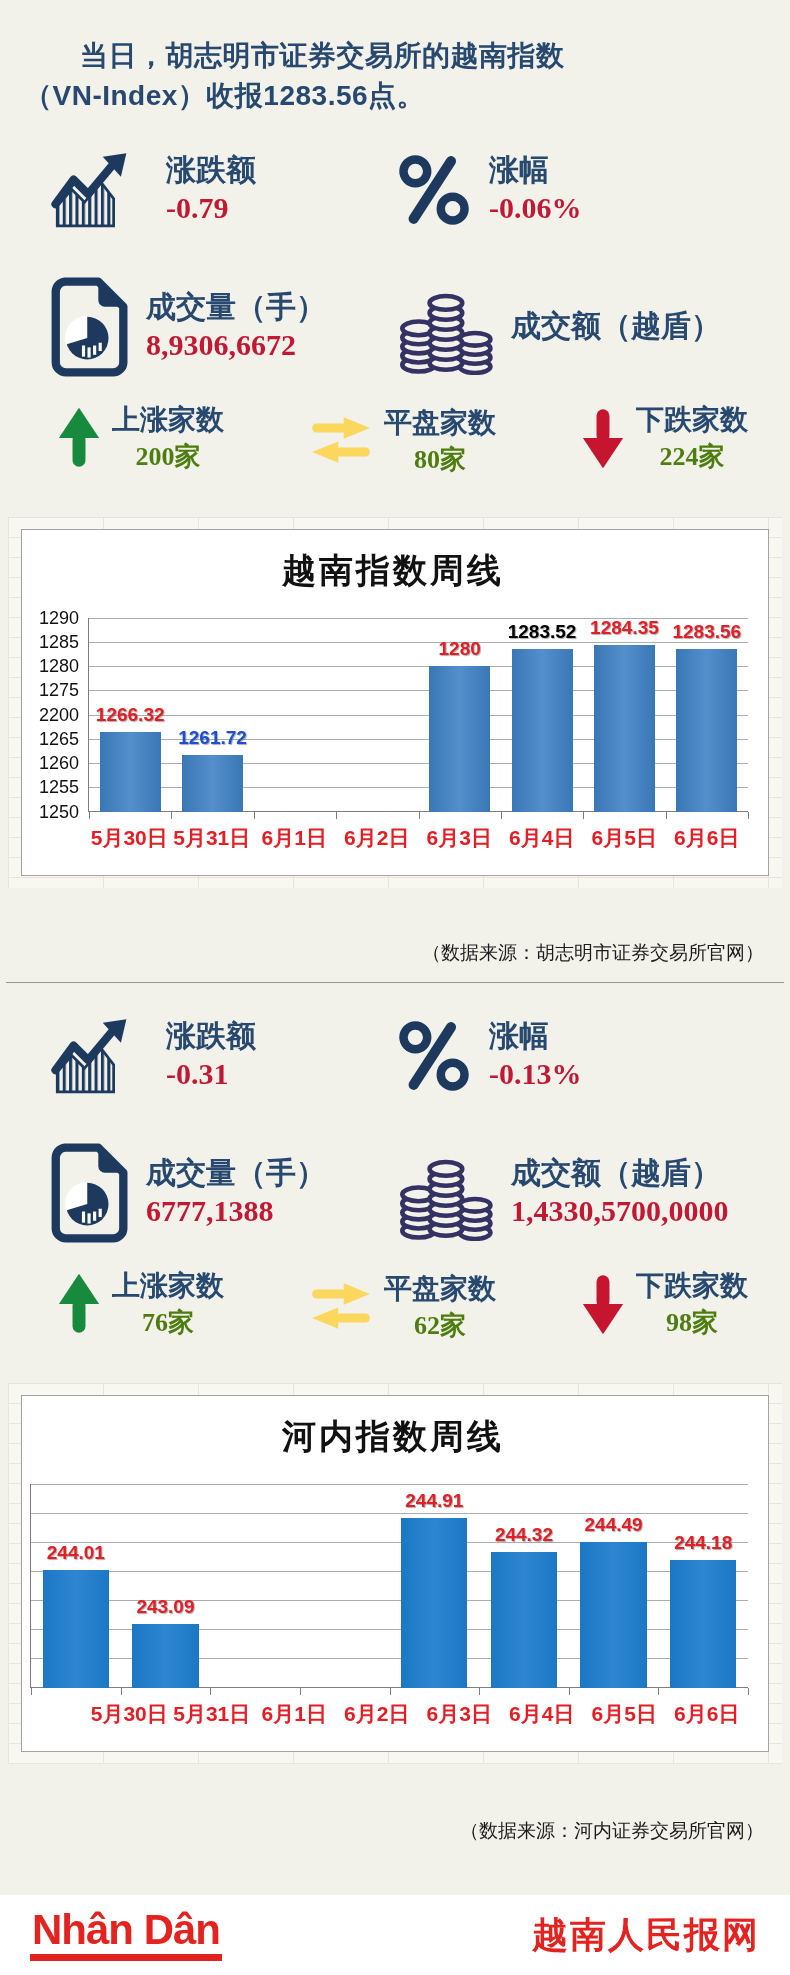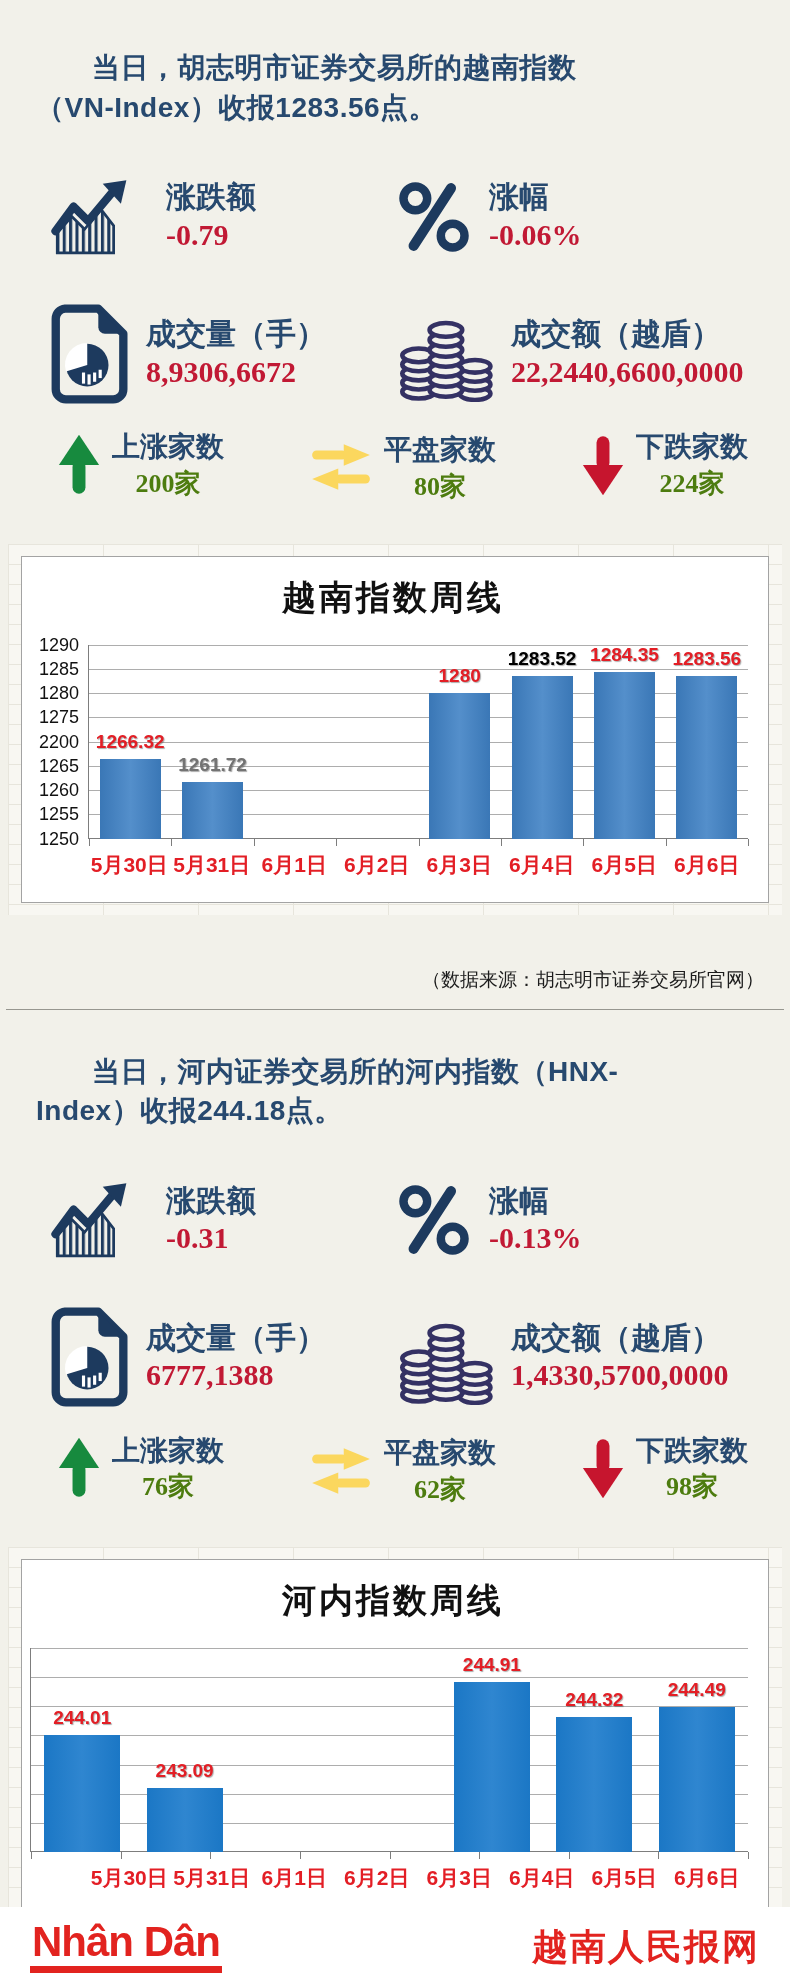--- a/index.html
+++ b/index.html
@@ -1,21 +1,21 @@
 <!DOCTYPE html>
 <html><head>
 <meta charset="utf-8">
 <style>
   html,body{margin:0;padding:0;}
   body{width:790px;height:1975px;position:relative;background:#f2f1ea;overflow:hidden;
        font-family:"Liberation Sans",sans-serif;}
   .page{width:790px;height:1975px;position:relative;}
 
   
-  .intro{white-space:pre-line;text-indent:2em;margin:12px;padding:16px 24px;
+  .intro{white-space:pre-line;text-indent:2em;margin:0;padding:1px 24px;
          font-size:28px;line-height:1.42;font-weight:700;color:#27496f;letter-spacing:.5px;}
   .intro-vn{padding-top:36px;}
   .intro-hnx{padding-top:30px;}
 
   
   .stats-grid{display:grid;grid-template-columns:345px 1fr;row-gap:48px;
               margin:34px 20px 0 50px;}
   .stat{display:flex;align-items:center;gap:16px;}
   .stat .icon{flex:0 0 auto;display:flex;align-items:center;justify-content:center;}
   .stat-label{font-size:30px;font-weight:700;color:#27496f;line-height:1.15;}
@@ -183,21 +183,20 @@
         </div>
       </div>
       <div class="stat">
         <span class="icon">
             <svg width="100" height="96">
               <use href="#i-coins"></use>
             </svg>
           </span>
         <div class="stat-text">
           <div class="stat-label">成交额（越盾）</div>
-          <div class="stat-value">22,2440,6600,0000</div>
         </div>
       </div>
     </div>
 
     <div class="counts">
       <div class="count">
         <span class="icon"><svg width="46" height="70">
               <use href="#i-up"></use>
             </svg></span>
         <div>
@@ -241,21 +240,21 @@
               <div class="ytick" style="top: 100%;">1250</div>
             </div>
           <div class="plot">
             <div class="bars">
                 <div class="bar-slot">
                   <div class="bar" style="height: 40.8%; background: linear-gradient(90deg, rgb(58, 119, 182) 0%, rgb(84, 143, 203) 50%, rgb(58, 119, 182) 100%);"></div>
                   <div class="bar-label" style="bottom: calc(40.8% + 6px); color: rgb(227, 30, 37);">1266.32</div>
                 </div>
                 <div class="bar-slot">
                   <div class="bar" style="height: 29.3%; background: linear-gradient(90deg, rgb(58, 119, 182) 0%, rgb(84, 143, 203) 50%, rgb(58, 119, 182) 100%);"></div>
-                  <div class="bar-label" style="bottom: calc(29.3% + 6px); color: #737373;">1261.72</div>
+                  <div class="bar-label" style="bottom: calc(29.3% + 6px); color: #1d4ed8;">1261.72</div>
                 </div>
                 <div class="bar-slot"></div>
                 <div class="bar-slot"></div>
                 <div class="bar-slot">
                   <div class="bar" style="height: 75%; background: linear-gradient(90deg, rgb(58, 119, 182) 0%, rgb(84, 143, 203) 50%, rgb(58, 119, 182) 100%);"></div>
                   <div class="bar-label" style="bottom: calc(75% + 6px); color: rgb(227, 30, 37);">1280</div>
                 </div>
                 <div class="bar-slot">
                   <div class="bar" style="height: 83.8%; background: linear-gradient(90deg, rgb(58, 119, 182) 0%, rgb(84, 143, 203) 50%, rgb(58, 119, 182) 100%);"></div>
                   <div class="bar-label" style="bottom: calc(83.8% + 6px); color: #000000;">1283.52</div>
@@ -301,22 +300,20 @@
           </div>
       </div>
     </div>
 
     <p class="source source-vn">（数据来源：胡志明市证券交易所官网）</p>
   </section>
 
   <hr class="divider">
 
   <section>
-    <p class="intro intro-hnx">当日，河内证券交易所的河内指数（HNX-
-Index）收报244.18点。</p>
 
     <div class="stats-grid">
       <div class="stat">
         <span class="icon">
             <svg width="100" height="78">
               <use href="#i-trend"></use>
             </svg>
           </span>
         <div class="stat-text">
           <div class="stat-label">涨跌额</div>
@@ -408,20 +405,24 @@
                   <div class="bar" style="height: 83.1429%; background: linear-gradient(90deg, rgb(27, 119, 197) 0%, rgb(47, 134, 208) 50%, rgb(27, 119, 197) 100%);"></div>
                   <div class="bar-label" style="bottom: calc(83.1429% + 6px); color: rgb(227, 30, 37);">244.91</div>
                 </div>
                 <div class="bar-slot">
                   <div class="bar" style="height: 66.2857%; background: linear-gradient(90deg, rgb(27, 119, 197) 0%, rgb(47, 134, 208) 50%, rgb(27, 119, 197) 100%);"></div>
                   <div class="bar-label" style="bottom: calc(66.2857% + 6px); color: rgb(227, 30, 37);">244.32</div>
                 </div>
                 <div class="bar-slot">
                   <div class="bar" style="height: 71.1429%; background: linear-gradient(90deg, rgb(27, 119, 197) 0%, rgb(47, 134, 208) 50%, rgb(27, 119, 197) 100%);"></div>
                   <div class="bar-label" style="bottom: calc(71.1429% + 6px); color: rgb(227, 30, 37);">244.49</div>
+                </div>
+                <div class="bar-slot">
+                  <div class="bar" style="height: 62.2857%; background: linear-gradient(90deg, rgb(27, 119, 197) 0%, rgb(47, 134, 208) 50%, rgb(27, 119, 197) 100%);"></div>
+                  <div class="bar-label" style="bottom: calc(62.2857% + 6px); color: rgb(227, 30, 37);">244.18</div>
                 </div>
               </div>
           <div class="gridline" style="top: calc(0% + 0px);"></div>
               <div class="gridline" style="top: calc(14.2857% + 0px);"></div>
               <div class="gridline" style="top: calc(28.5714% + 0px);"></div>
               <div class="gridline" style="top: calc(42.8571% + 0px);"></div>
               <div class="gridline" style="top: calc(57.1429% + 0px);"></div>
               <div class="gridline" style="top: calc(71.4286% + 0px);"></div>
               <div class="gridline" style="top: calc(85.7143% + 0px);"></div>
               <div class="gridline baseline" style="top: calc(100% - 1px);"></div>

